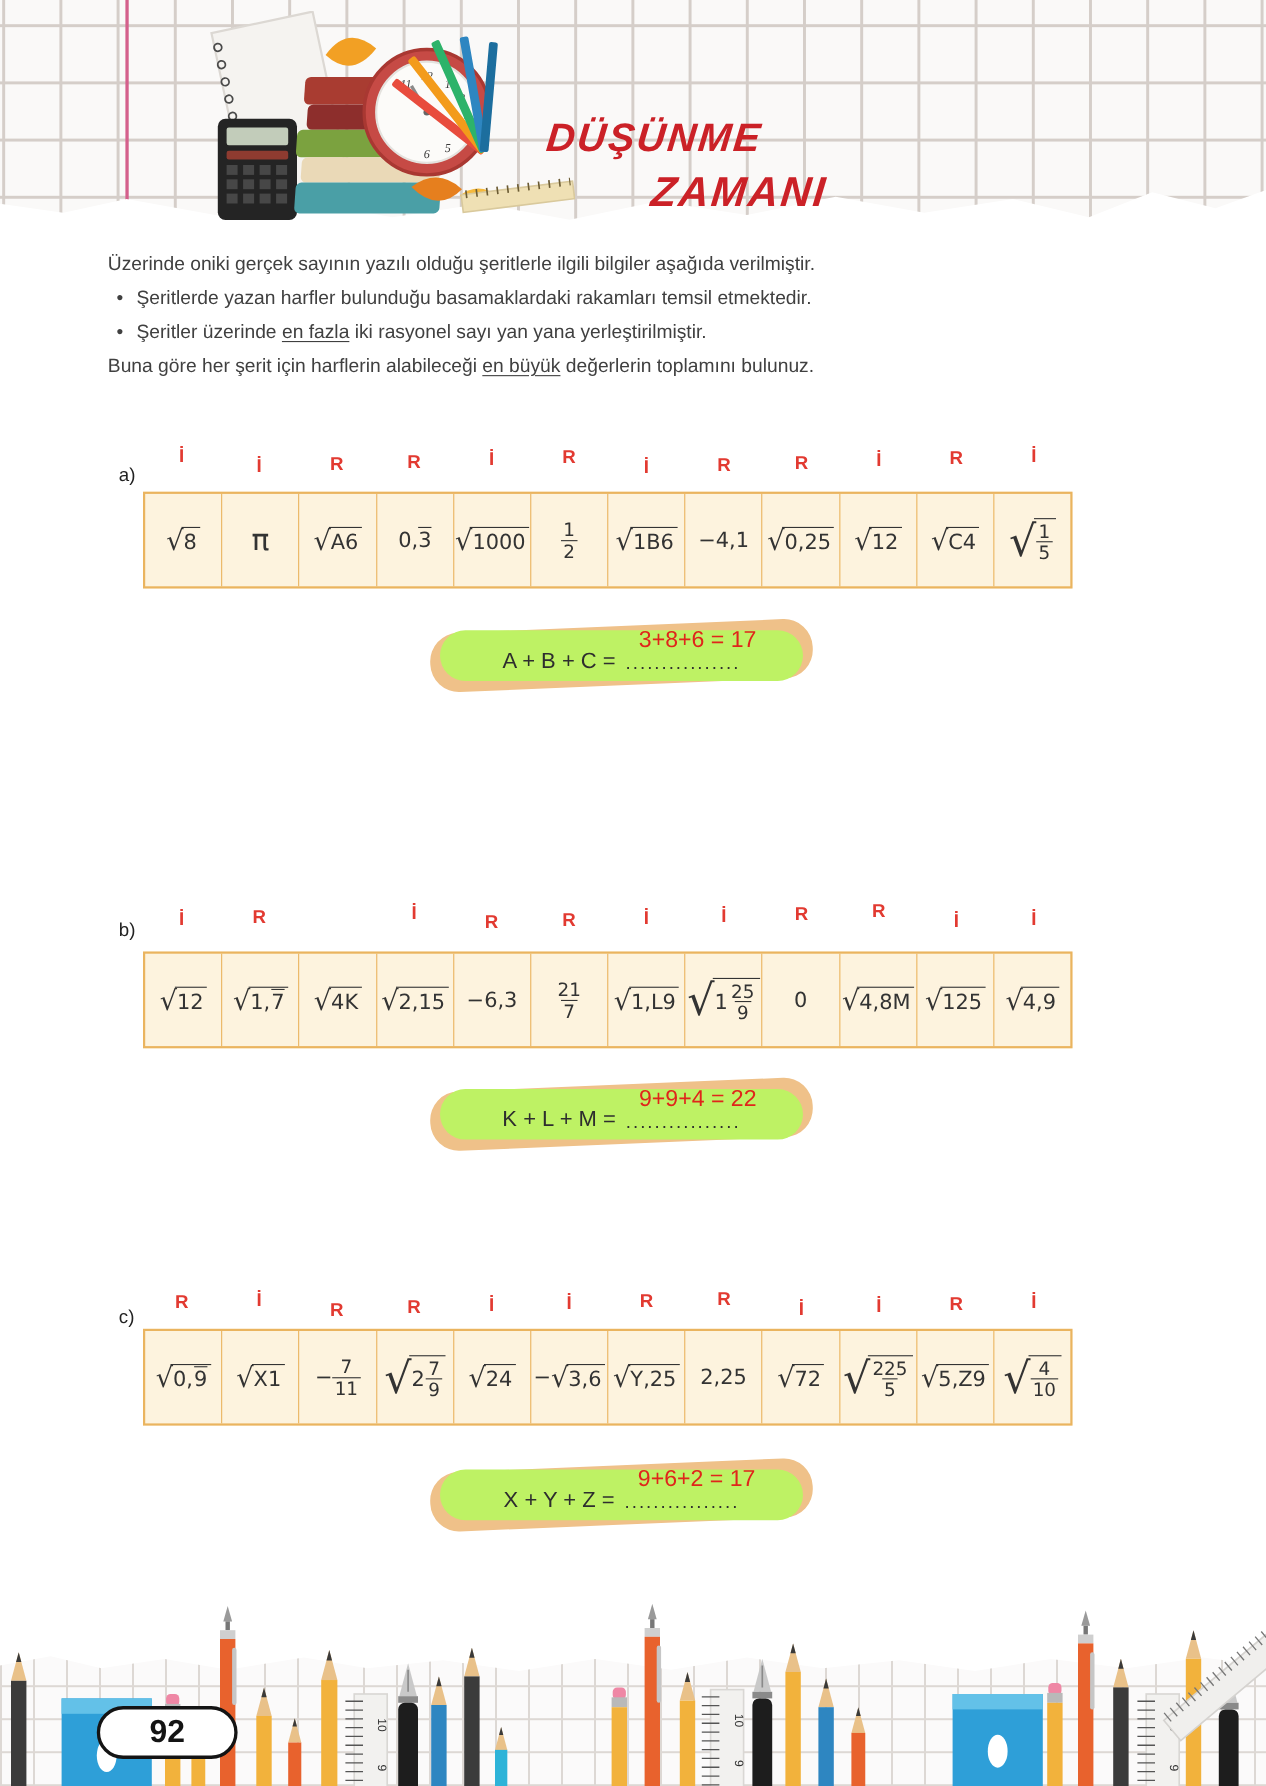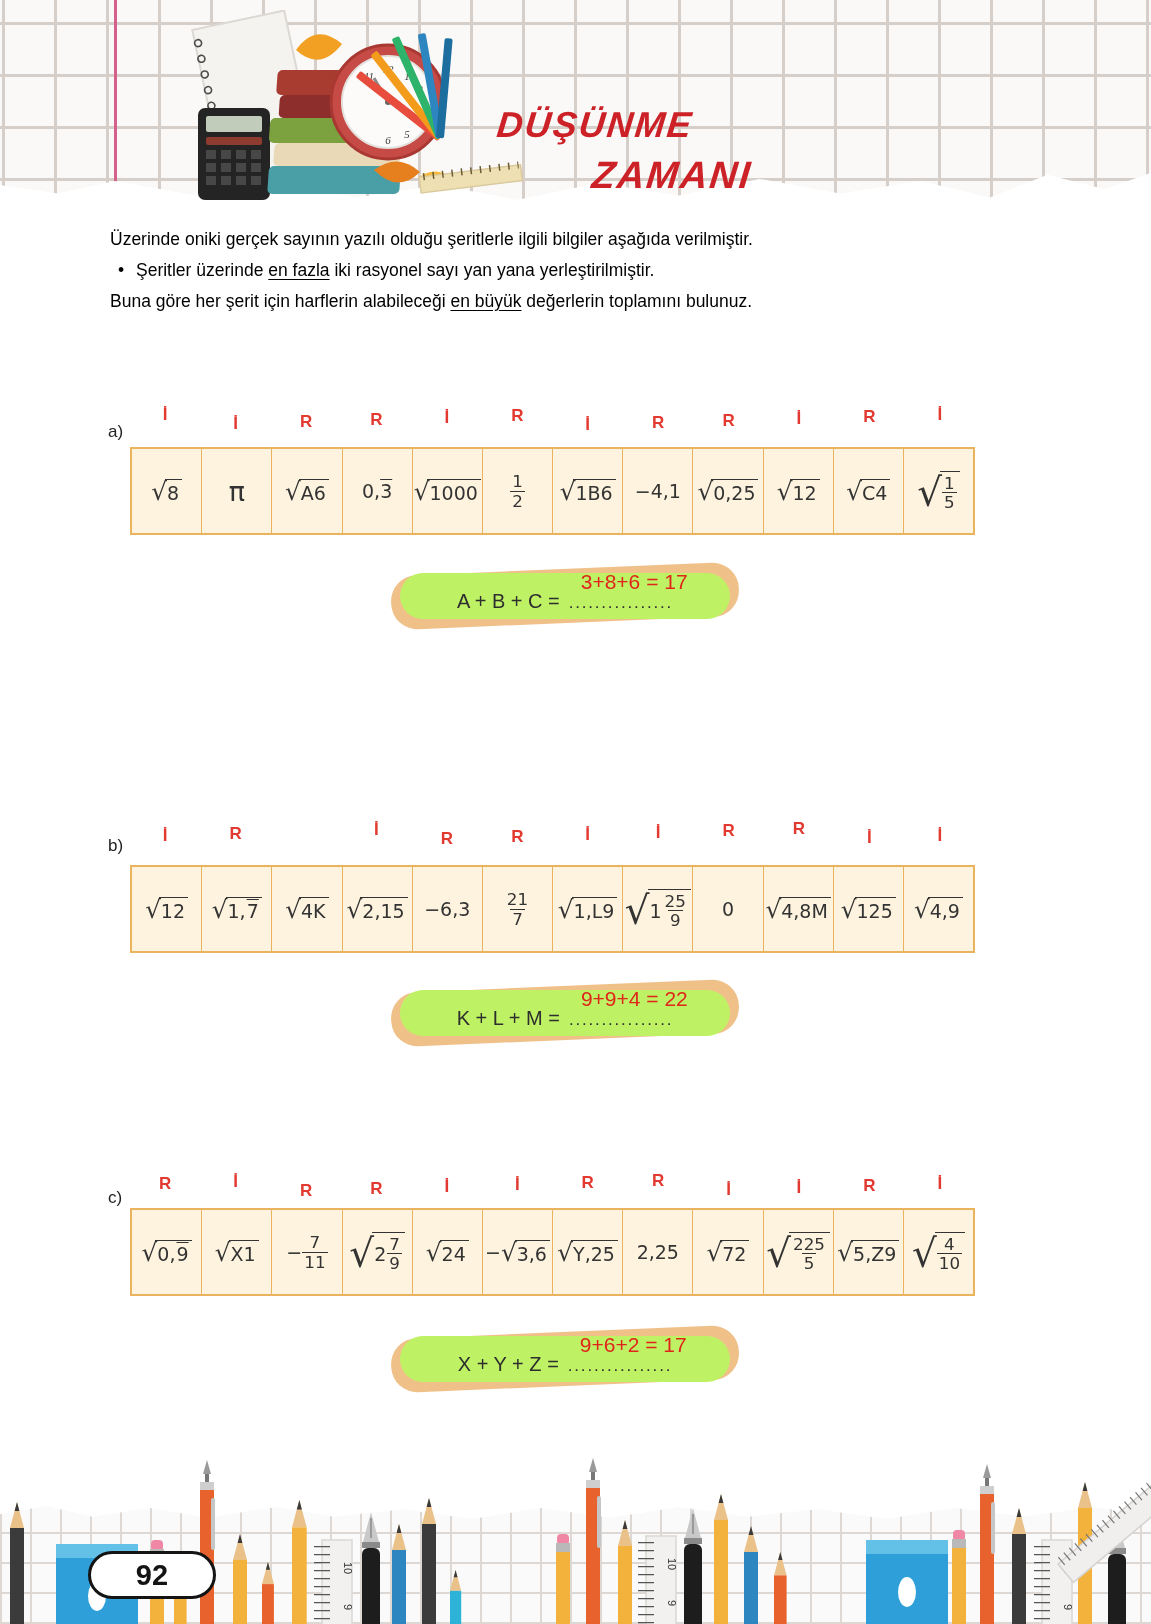--- a/index.html
+++ b/index.html
@@ -15,21 +15,21 @@
     background-size:52px 52px;background-position:2px 22px;
     clip-path:polygon(0 0,100% 0,100% 83%,96% 91%,91% 84%,86% 95%,80% 87%,73% 93%,66% 86%,59% 94%,52% 88%,45% 96%,38% 89%,31% 95%,24% 88%,17% 94%,10% 87%,5% 93%,0 89%);}
   .pink-line{position:absolute;left:114px;top:0;width:3px;height:100%;background:#d4608c;}
   .title1,.title2{position:absolute;color:#cb2127;font-weight:bold;font-style:italic;
     transform:skewX(-6deg);letter-spacing:2px;font-family:"Liberation Sans",sans-serif;}
   .title1{left:497px;top:104px;font-size:36px;}
   .title2{left:592px;top:154px;font-size:38px;}
   .header-art{position:absolute;left:178px;top:10px;width:345px;height:196px;}
 
   
-  .intro{position:absolute;left:110px;top:224px;width:940px;font-size:17.5px;line-height:31px;color:#000000;}
+  .intro{position:absolute;left:98px;top:224px;width:940px;font-size:17.5px;line-height:31px;color:#404040;}
   .intro p{margin:0;}
   .intro .bdot{display:inline-block;width:18px;padding-left:8px;}
   .ul{text-decoration:underline;text-underline-offset:3px;}
   .q{font-weight:normal;}
 
   
   .problem{position:absolute;left:130px;width:845px;height:260px;}
   .plabel{position:absolute;left:-22px;top:18px;font-size:17px;color:#222;}
   .letters{position:absolute;left:0;top:0;width:845px;height:30px;}
   .cell-letter{position:absolute;top:6px;color:#e23a31;font-size:17px;font-weight:bold;
@@ -163,20 +163,21 @@
         <line x1="246" y1="160" x2="342" y2="160" stroke="#6b5b33" stroke-width="7" stroke-dasharray="1.5 8"></line>
       </g>
     </svg>
 
     <div class="title1">DÜŞÜNME</div>
     <div class="title2">ZAMANI</div>
   </div>
 
   <div class="intro">
     <p><span>Üzerinde oniki gerçek sayının yazılı olduğu şeritlerle ilgili bilgiler aşağıda verilmiştir.</span></p>
+    <p><span class="bdot">•</span><span>Şeritlerde yazan harfler bulunduğu basamaklardaki rakamları temsil etmektedir.</span><span class="ul"></span><span></span></p>
     <p><span class="bdot">•</span><span>Şeritler üzerinde </span><span class="ul">en fazla</span><span> iki rasyonel sayı yan yana yerleştirilmiştir.</span></p>
     <p class="q"><span>Buna göre her şerit için harflerin alabileceği </span><span class="ul">en büyük</span><span> değerlerin toplamını bulunuz.</span></p>
   </div>
 
   <section class="problem" style="top:404px">
     <span class="plabel">a)</span>
     <div class="letters">
         <span class="cell-letter" style="left: 35.2083px; transform: translate(-50%, -5px);">İ</span>
         <span class="cell-letter" style="left: 105.625px; transform: translate(-50%, 4px);">İ</span>
         <span class="cell-letter" style="left: 176.042px; transform: translate(-50%, 2px);">R</span>

